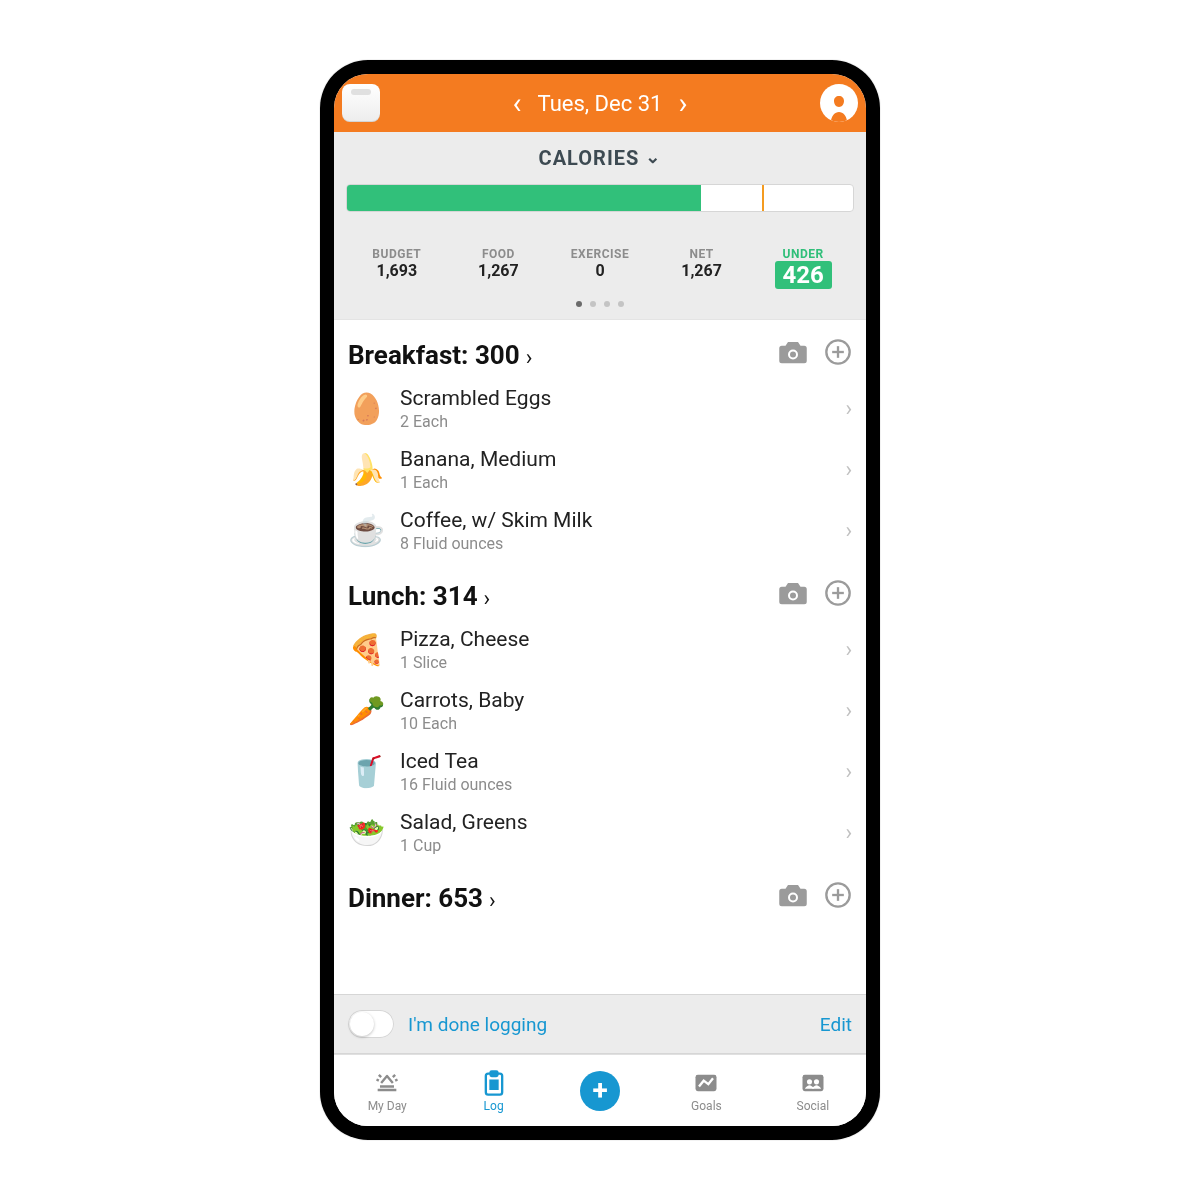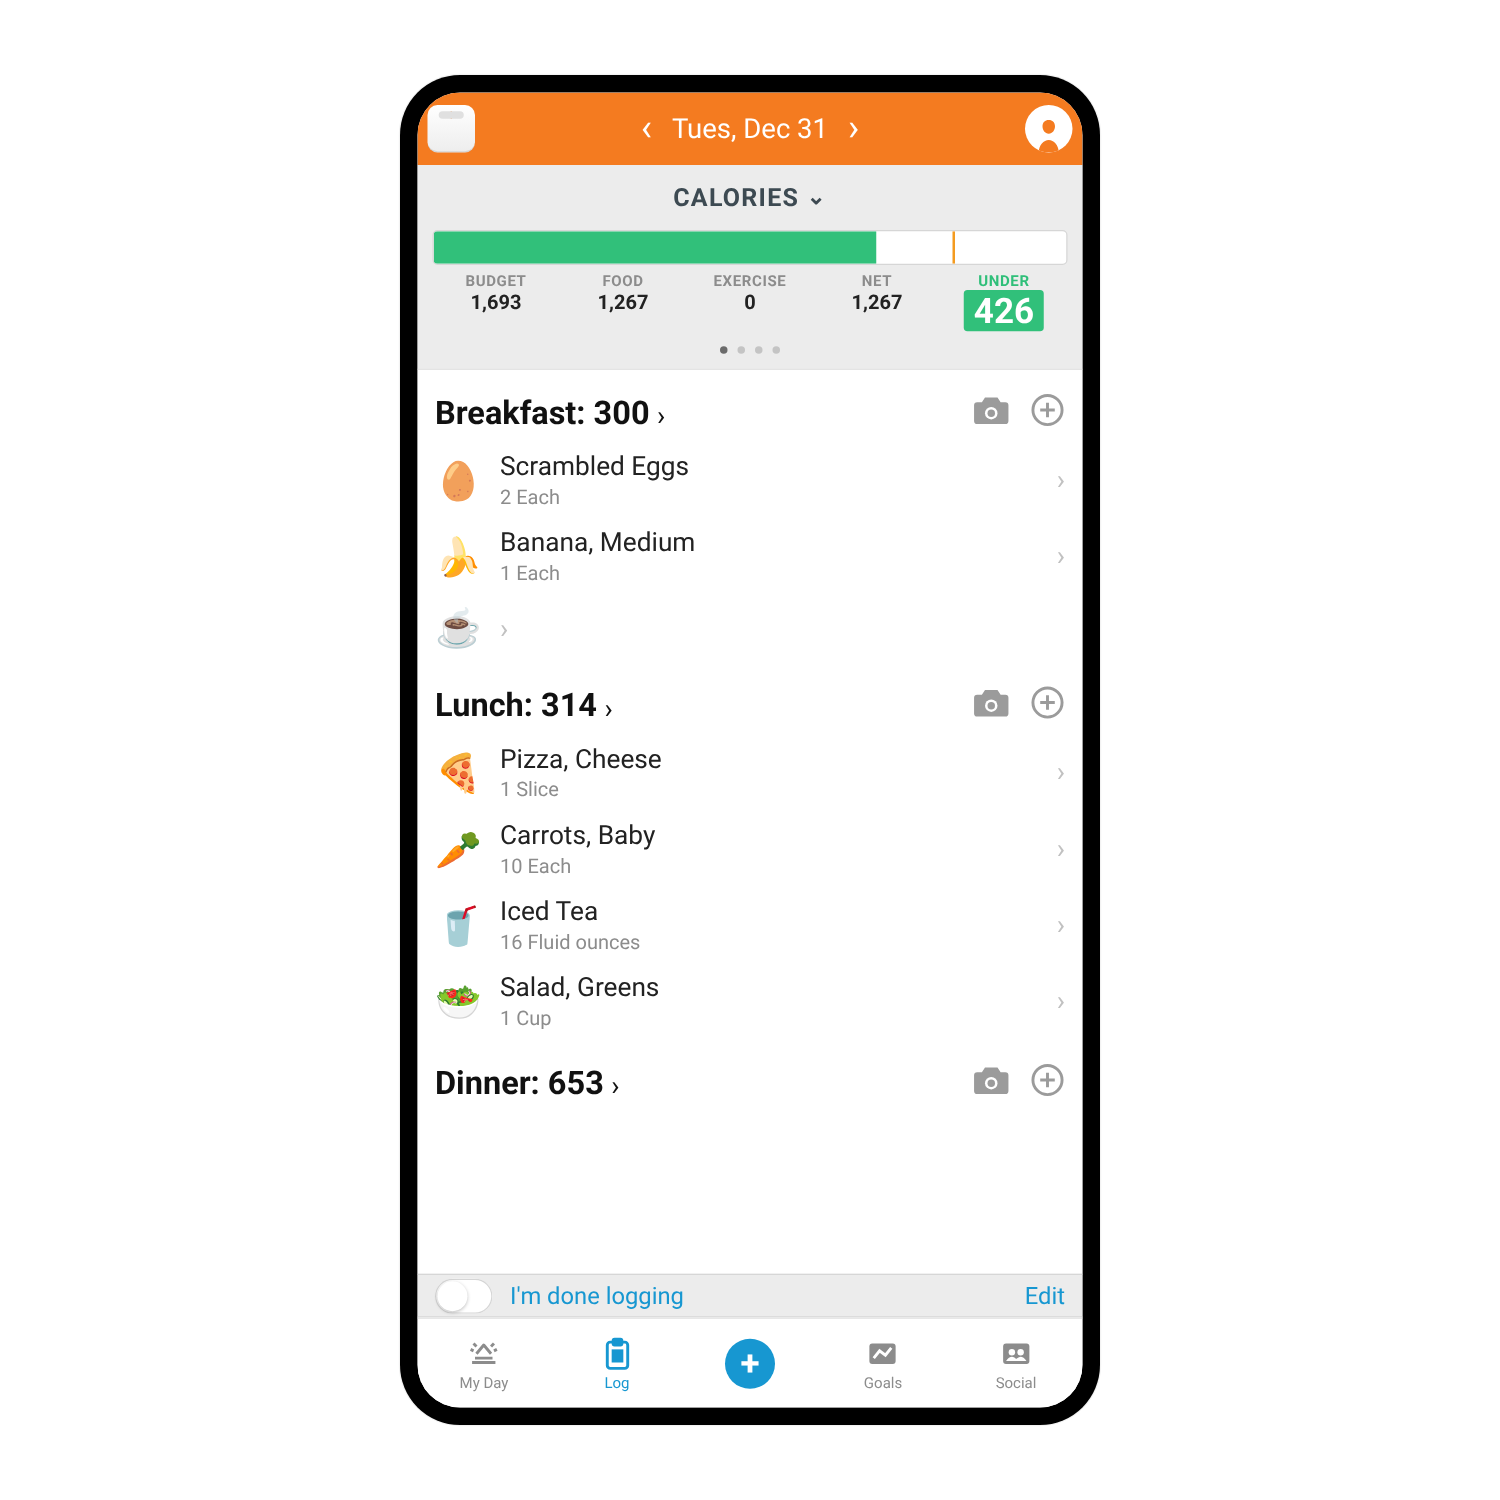--- a/index.html
+++ b/index.html
@@ -20,44 +20,44 @@
   .avatar svg{width:24px;height:28px;}
   
   .summary { background:#ececec; padding:14px 0 12px; border-bottom:1px solid #e4e4e4;}
   .summary-title { display:flex; align-items:flex-start; justify-content:center; gap:6px; font-size:20px; font-weight:700; color:#3d4a52; letter-spacing:1px; }
   .sum-chev { font-size:18px; color:#3d4a52;}
   .bar-wrap { margin:14px 12px 0; height:28px; background:#fff; border:1px solid #d6d6d6; border-radius:4px; position:relative; overflow:hidden;}
   .bar-fill { position:absolute; left:0; top:0; bottom:0; background:#31c07a; }
   .bar-marker{ position:absolute; top:0; bottom:0; width:2px; background:#f49b20;}
   .stats-row{ display:flex; padding:6px 12px 0; }
   .stat{ flex:1; text-align:center; }
-  .stat-label{ font-size:12px; font-weight:700; color:#8c8c8c; letter-spacing:0.5px;}
+  .stat-label{ font-size:12px; font-weight:700; color:#8c8c8c; letter-spacing:0.5px;margin-top:29px;}
   .stat-val{ font-size:16px; font-weight:700; color:#222;}
   .stat.under .stat-label{ color:#2fbf79;}
-  .stat.under .stat-val{ display:inline-block; background:#31c07a; color:#fff; padding:0 8px; border-radius:3px; font-size:28px;}
+  .stat.under .stat-val{ display:inline-block; background:#31c07a; color:#fff; padding:0 8px; border-radius:3px; font-size:24px;}
   .dots{ display:flex; justify-content:center; gap:8px; margin-top:12px;}
   .dot{width:6px;height:6px;border-radius:50%;background:#c4c4c4;}
   .dot.active{background:#6b6b6b;}
   
   .content { flex:1; overflow-y:hidden; background:#fff; }
   .meal-header{ display:flex; align-items:flex-end; padding:18px 14px 8px; }
   .meal-title{ font-size:26px; font-weight:700; color:#111;}
   .meal-chev{ font-size:22px; color:#111; margin-left:6px;}
   .meal-actions{ margin-left:auto; display:flex; gap:16px; align-items:center;}
   .cam-icon,.plus-icon{ color:#9b9b9b; }
   .cam-icon svg{width:30px;height:26px;}
   .plus-icon svg{width:28px;height:28px;}
   .food-row{ display:flex; align-items:center; padding:8px 14px; gap:14px; cursor:pointer;}
   .food-icon{ width:38px; height:38px; display:flex; align-items:center; justify-content:center; font-size:30px; }
   .food-txt{ flex:1; }
   .food-name{ font-size:21px; font-weight:400; color:#222;}
   .food-qty{ font-size:16px; color:#8c8c8c; margin-top:2px;}
   .row-chev{ color:#c1c1c1; font-size:22px;}
   
-  .done-bar{ background:#ececec; border-top:1px solid #d6d6d6; border-bottom:1px solid #d6d6d6; height:35px; display:flex; align-items:center; padding:16px 14px; gap:14px;}
+  .done-bar{ background:#ececec; border-top:1px solid #d6d6d6; border-bottom:1px solid #d6d6d6; height:60px; display:flex; align-items:center; padding:16px 14px; gap:14px;}
   .toggle{ width:46px; height:28px; border-radius:14px; background:#fff; box-shadow:inset 0 0 0 1px #d6d6d6; position:relative;}
   .toggle::after{content:"";position:absolute;left:2px;top:2px;width:24px;height:24px;border-radius:50%;background:#fff;box-shadow:0 1px 3px rgba(0,0,0,.25);}
   .done-txt{ color:#1797d1; font-size:19px;}
   .edit-btn{ margin-left:auto; color:#1797d1; font-size:19px;}
   
   .tabbar{ background:#fff; height:72px; display:flex; border-top:1px solid #e0e0e0;}
   .tab{ flex:1; display:flex; flex-direction:column; align-items:center; justify-content:center; gap:2px; font-size:12px; color:#8c8c8c; cursor:pointer;}
   .tab svg{width:28px;height:28px;}
   .tab.active{ color:#1797d1;}
   .tab.center{ flex:1;}
@@ -156,20 +156,24 @@
         <div class="food-row">
           <div class="food-icon">🍌</div>
           <div class="food-txt">
             <div class="food-name">Banana, Medium</div>
             <div class="food-qty">1 Each</div>
           </div>
           <div class="row-chev">›</div>
         </div>
         <div class="food-row">
           <div class="food-icon">☕</div>
+          <div class="food-txt">
+            <div class="food-name">Coffee, w/ Skim Milk</div>
+            <div class="food-qty">8 Fluid ounces</div>
+          </div>
           <div class="row-chev">›</div>
         </div>
         <div class="meal-header">
           <span class="meal-title">Lunch: 314</span>
           <span class="meal-chev">›</span>
           <div class="meal-actions">
             <span class="cam-icon"><svg viewBox="0 0 24 20" fill="#9b9b9b">
                 <path d="M3 5h3l2-3h8l2 3h3a2 2 0 0 1 2 2v10a2 2 0 0 1-2 2H3a2 2 0 0 1-2-2V7a2 2 0 0 1 2-2z"></path>
                 <circle cx="12" cy="12" r="4" fill="#fff"></circle>
                 <circle cx="12" cy="12" r="2.4" fill="#9b9b9b"></circle>

